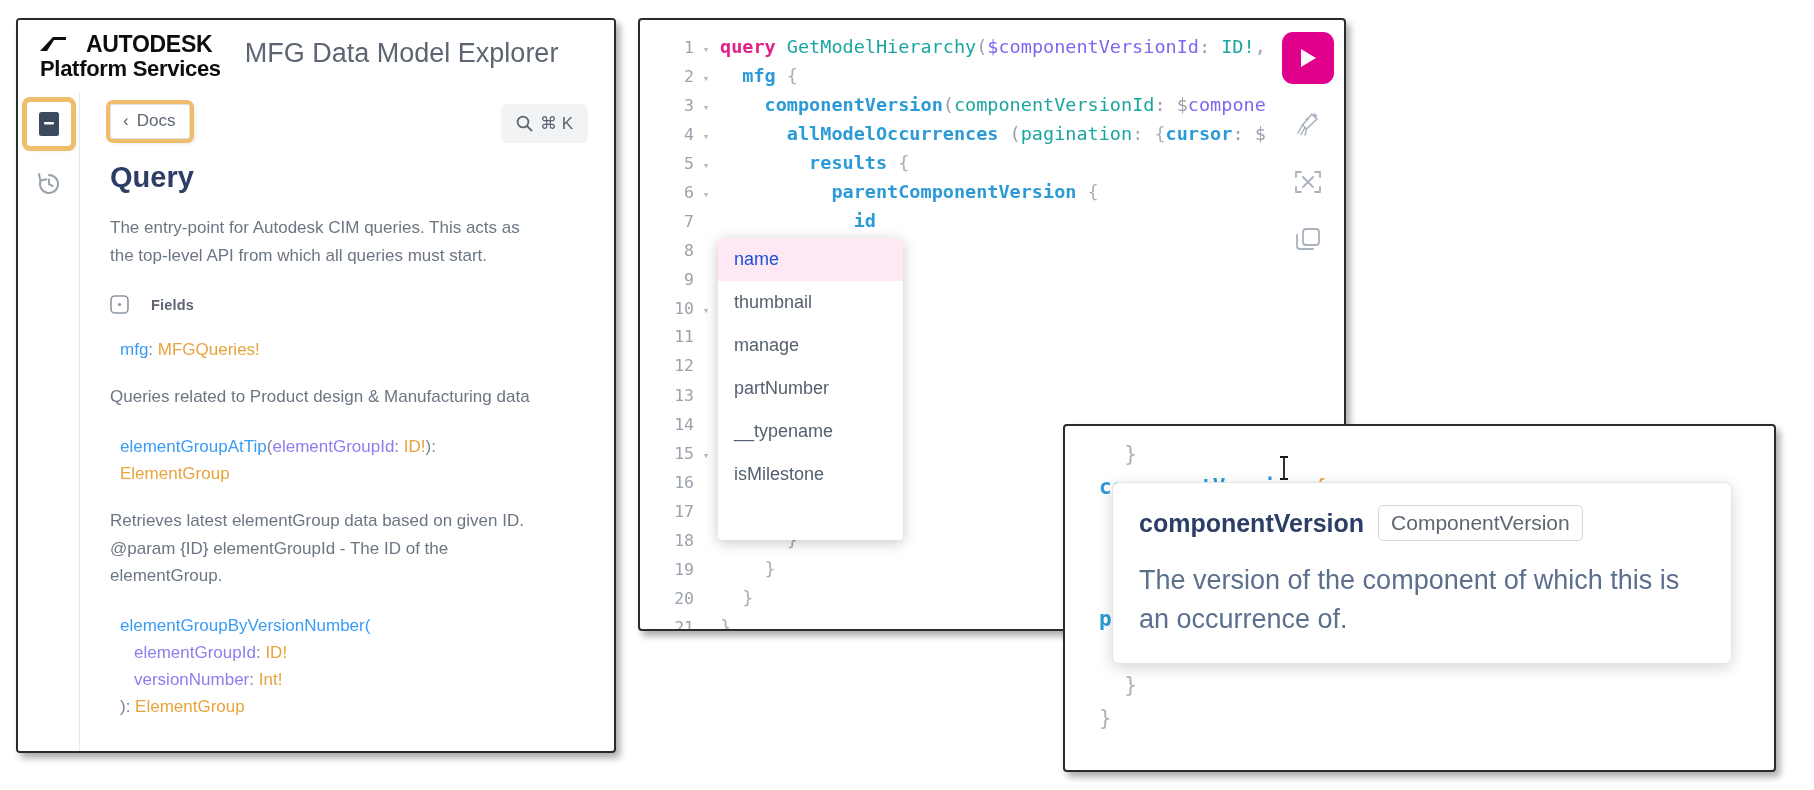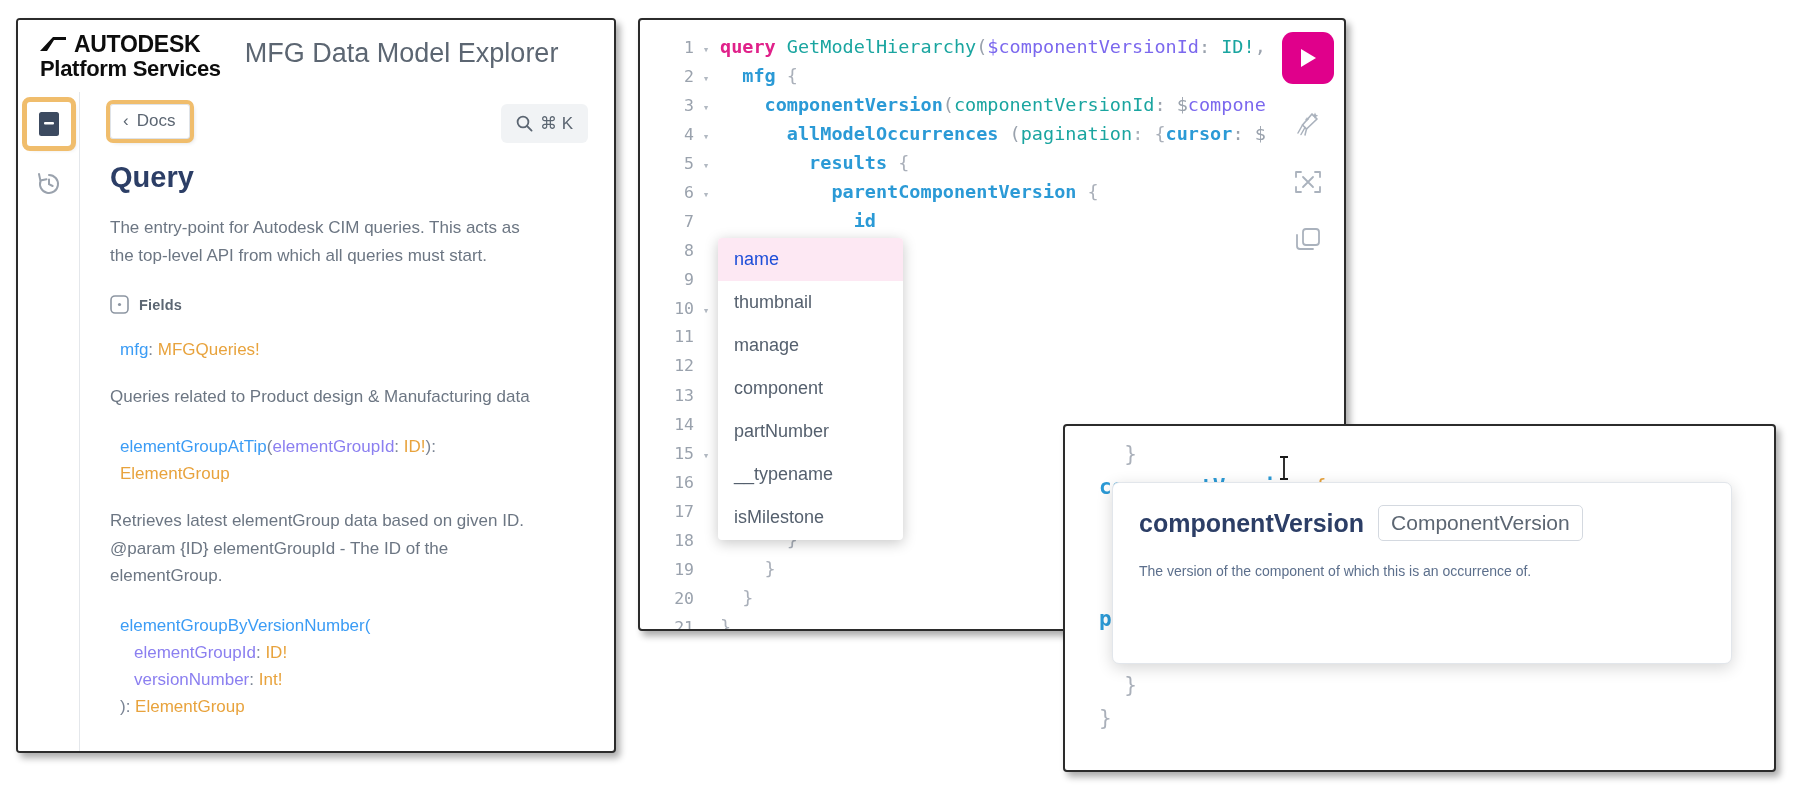--- a/index.html
+++ b/index.html
@@ -22,21 +22,21 @@
     box-shadow: 4px 5px 7px rgba(0,0,0,.33);
     overflow: hidden;
   }
   #docs-header {
     height: 72px;
     display: flex; align-items: center;
     padding-left: 22px;
     background: #fff;
   }
   .logo-block { display:flex; flex-direction:column; line-height:1.05; }
-  .logo-row1 { display:flex; align-items:center; gap:8px; }
+  .logo-row1 { display:flex; align-items:center; gap:20px; }
   .logo-mark { width: 26px; height: 14px; display:block; }
   .logo-autodesk {
     font-size: 23px; font-weight: bold; letter-spacing: -0.3px; color: #0d0d0d;
     font-family: "Liberation Sans", sans-serif;
   }
   .logo-sub {
     font-size: 22px; font-weight: bold; color: #0d0d0d; letter-spacing:-0.3px;
     margin-top: 0;
   }
   #app-title {
@@ -87,21 +87,21 @@
   }
   #docs-title {
     font-size: 29px; font-weight: bold; color: #2c3e66;
     margin: 18px 0 0 6px;
   }
   .doc-para {
     font-size: 17px; color: #6c7683; line-height: 1.62; margin: 20px 0 0 6px;
     max-width: 420px;
   }
   .fields-row {
-    display:flex; align-items:center; gap: 10px; margin: 26px 0 0 6px;
+    display:flex; align-items:center; gap: 22px; margin: 26px 0 0 6px;
   }
   .fields-label { font-size: 14.5px; font-weight: bold; color: #5c6672; letter-spacing:.2px;}
   .sig {
     font-size: 17px; line-height: 1.6; margin: 22px 0 0 16px; max-width: 430px;
   }
   .tok-field { color: #3b9cf5; }
   .tok-type  { color: #e8a33d; }
   .tok-arg   { color: #8b7ff0; }
   .tok-punct { color: #7a8494; }
   .sig-indent { padding-left: 14px; display:block; }
@@ -200,21 +200,21 @@
     box-shadow: 0 4px 16px rgba(0,0,0,.16);
     padding: 22px 26px; z-index: 40;
   }
   #hover-head { display:flex; align-items:center; gap: 14px; }
   #hover-name { font-size: 25px; font-weight: bold; color: #2c3e66; }
   #hover-type {
     font-size: 21px; color: #5c6672; border: 1px solid #d4d9e0;
     border-radius: 5px; padding: 5px 12px; background:#fff;
   }
   #hover-desc {
-    margin-top: 20px; font-size: 14px; line-height: 1.45; color: #5c6f8c;
+    margin-top: 20px; font-size: 27px; line-height: 1.45; color: #5c6f8c;
     max-width: 580px;
   }
   
   #text-cursor { position:absolute; left: 1277px; top: 455px; z-index: 45; }
 </style>
 </head>
 <body>
 
 <div id="docs-window">
 
@@ -333,21 +333,20 @@
         <path d="M19 23 L6 23 a3 3 0 0 1 -3 -3 L3 9" fill="none" stroke="#aab2bd" stroke-width="1.8" stroke-linecap="round"></path>
       </svg>
     </div>
   </div>
 </div>
 
 <div id="autocomplete">
     <div class="ac-item selected">name</div>
     <div class="ac-item">thumbnail</div>
     <div class="ac-item">manage</div>
-    <div class="ac-item">component</div>
     <div class="ac-item">partNumber</div>
     <div class="ac-item">__typename</div>
     <div class="ac-item">isMilestone</div>
   </div>
 
 <div id="tooltip-window">
   <div id="tt-code"><div style="height: 33px;"><span class="t-gray">  }</span></div><div style="height: 33px;"><span class="t-field">componentVersion</span><span class="t-brace"> {</span></div><div style="height: 33px;"><span class="t-gray"></span></div><div style="height: 33px;"><span class="t-gray"></span></div><div style="height: 33px;"><span class="t-gray">  }</span></div><div style="height: 33px;"><span class="t-field">pa</span></div><div style="height: 33px;"><span class="t-field">  cursor</span></div><div style="height: 33px;"><span class="t-gray">  }</span></div><div style="height: 33px;"><span class="t-gray">}</span></div></div>
 </div>
 
 <div id="hover-card">

